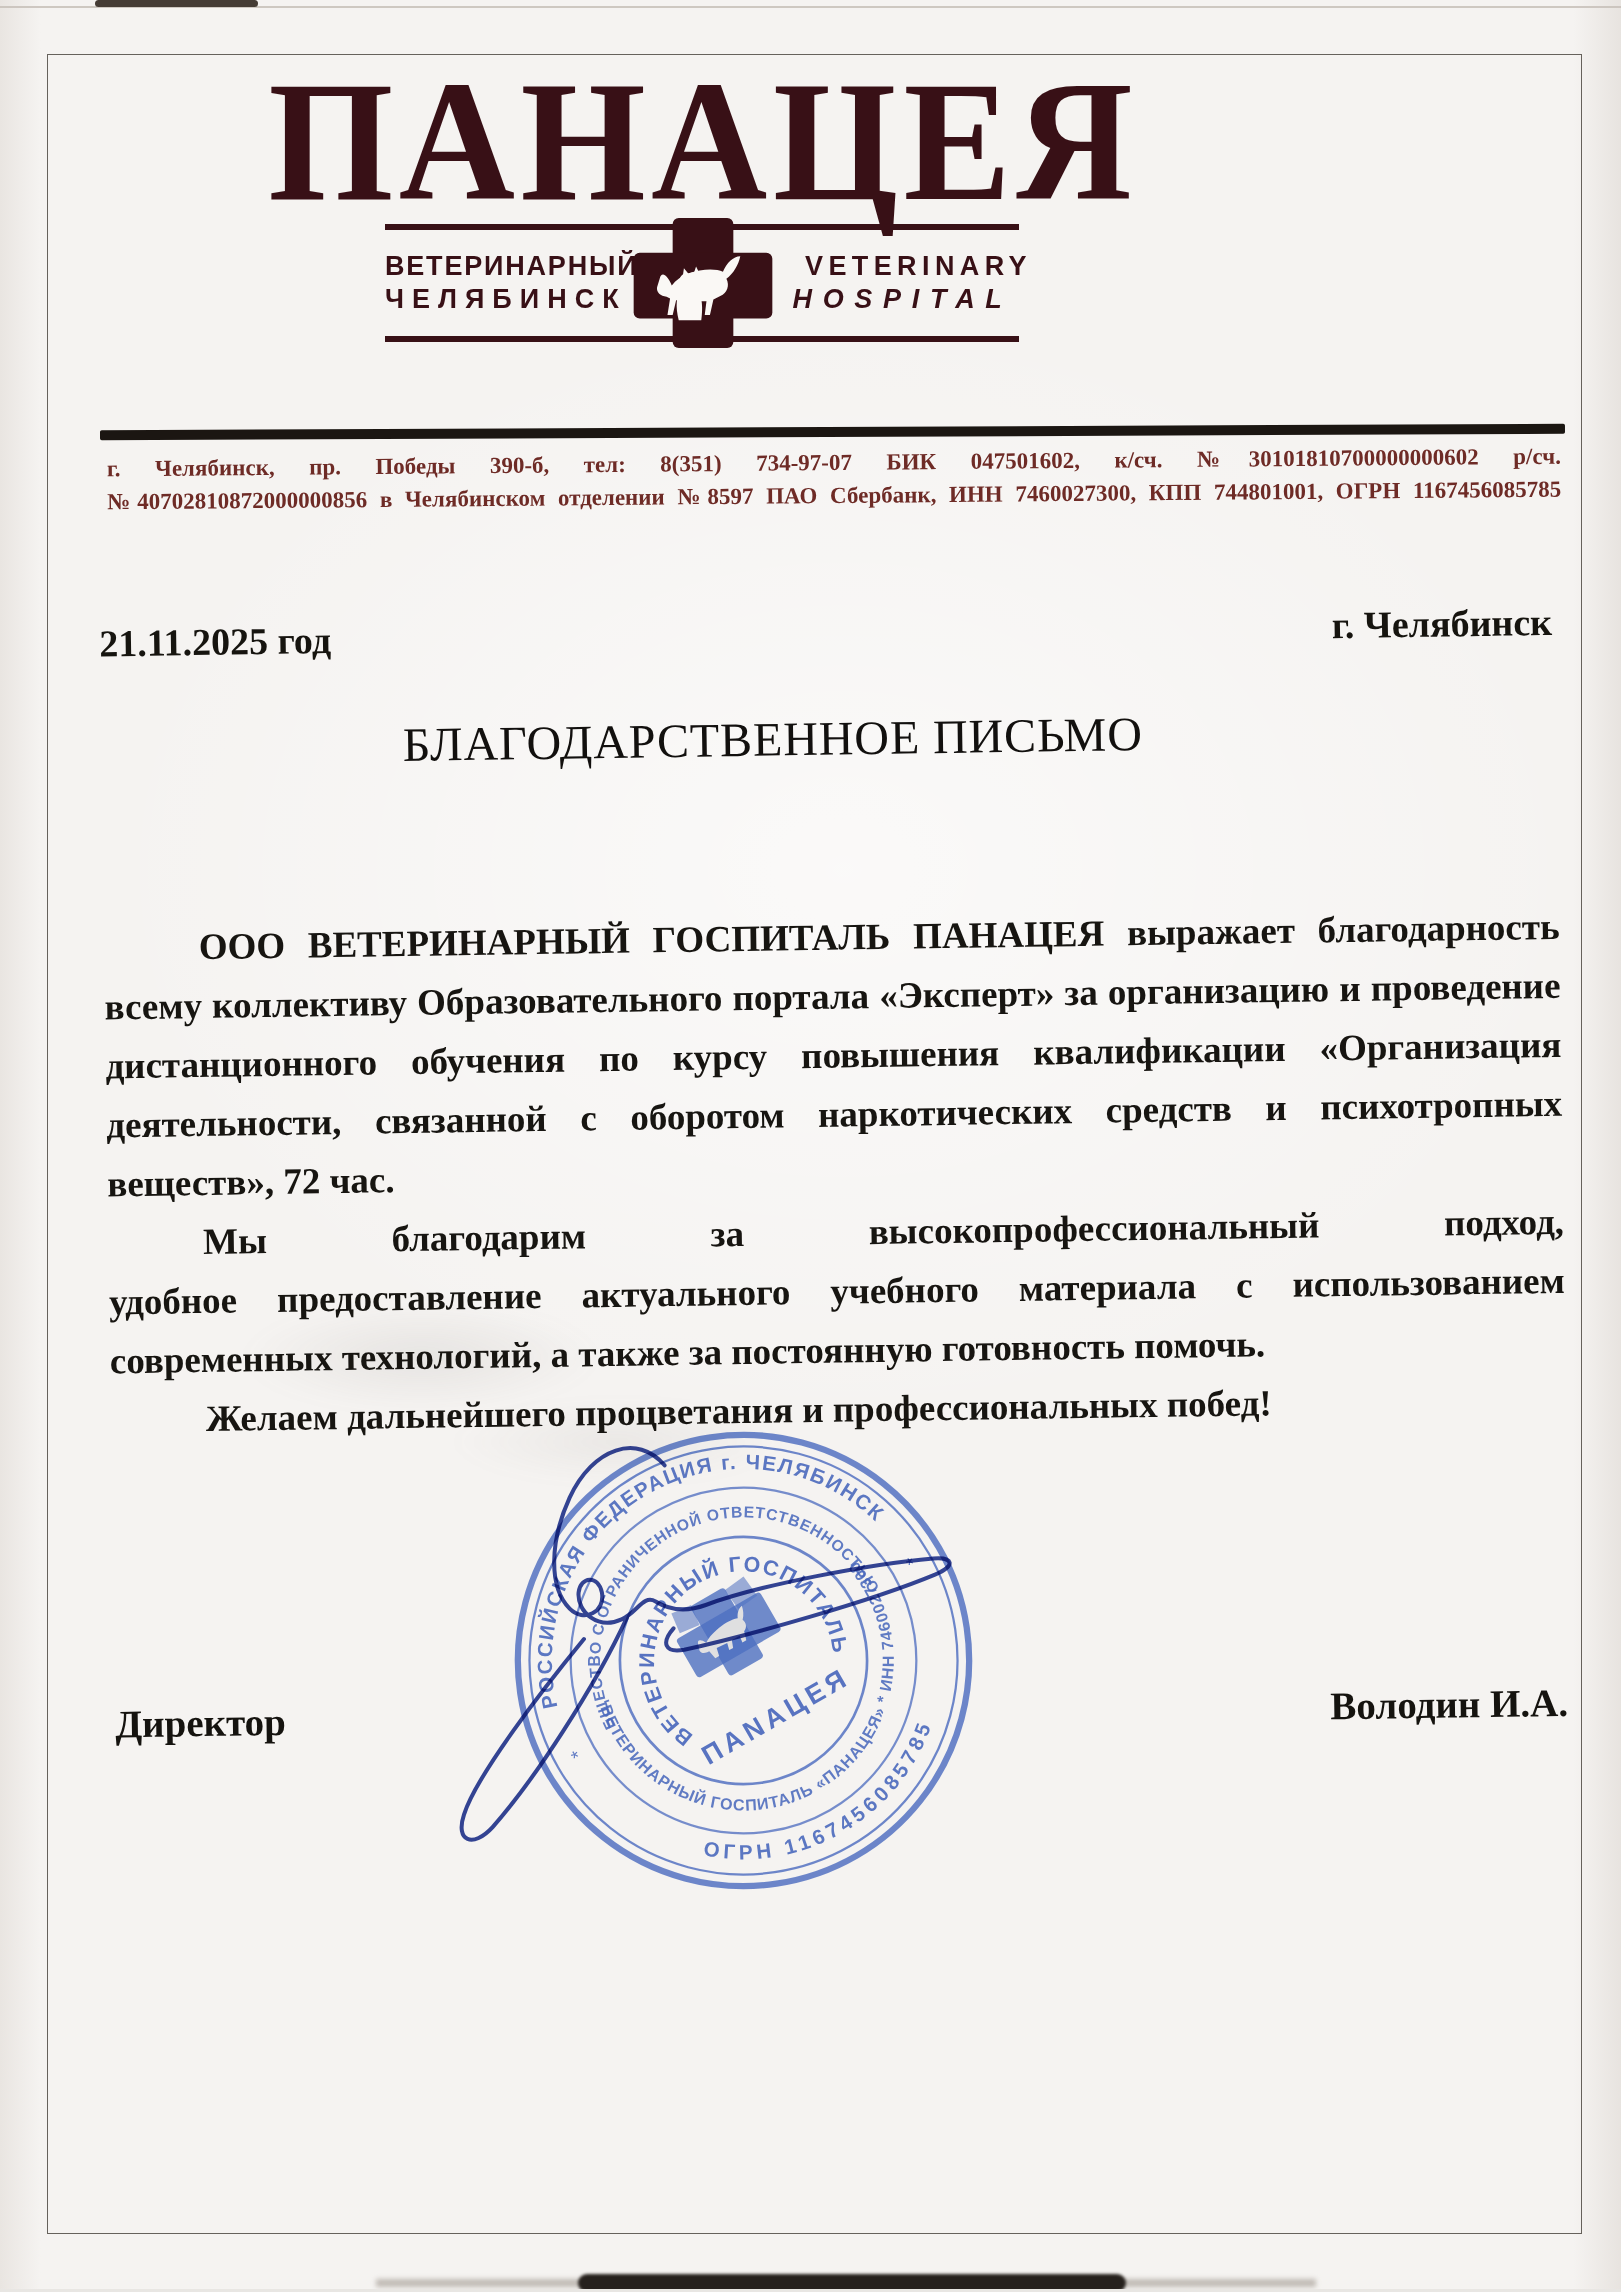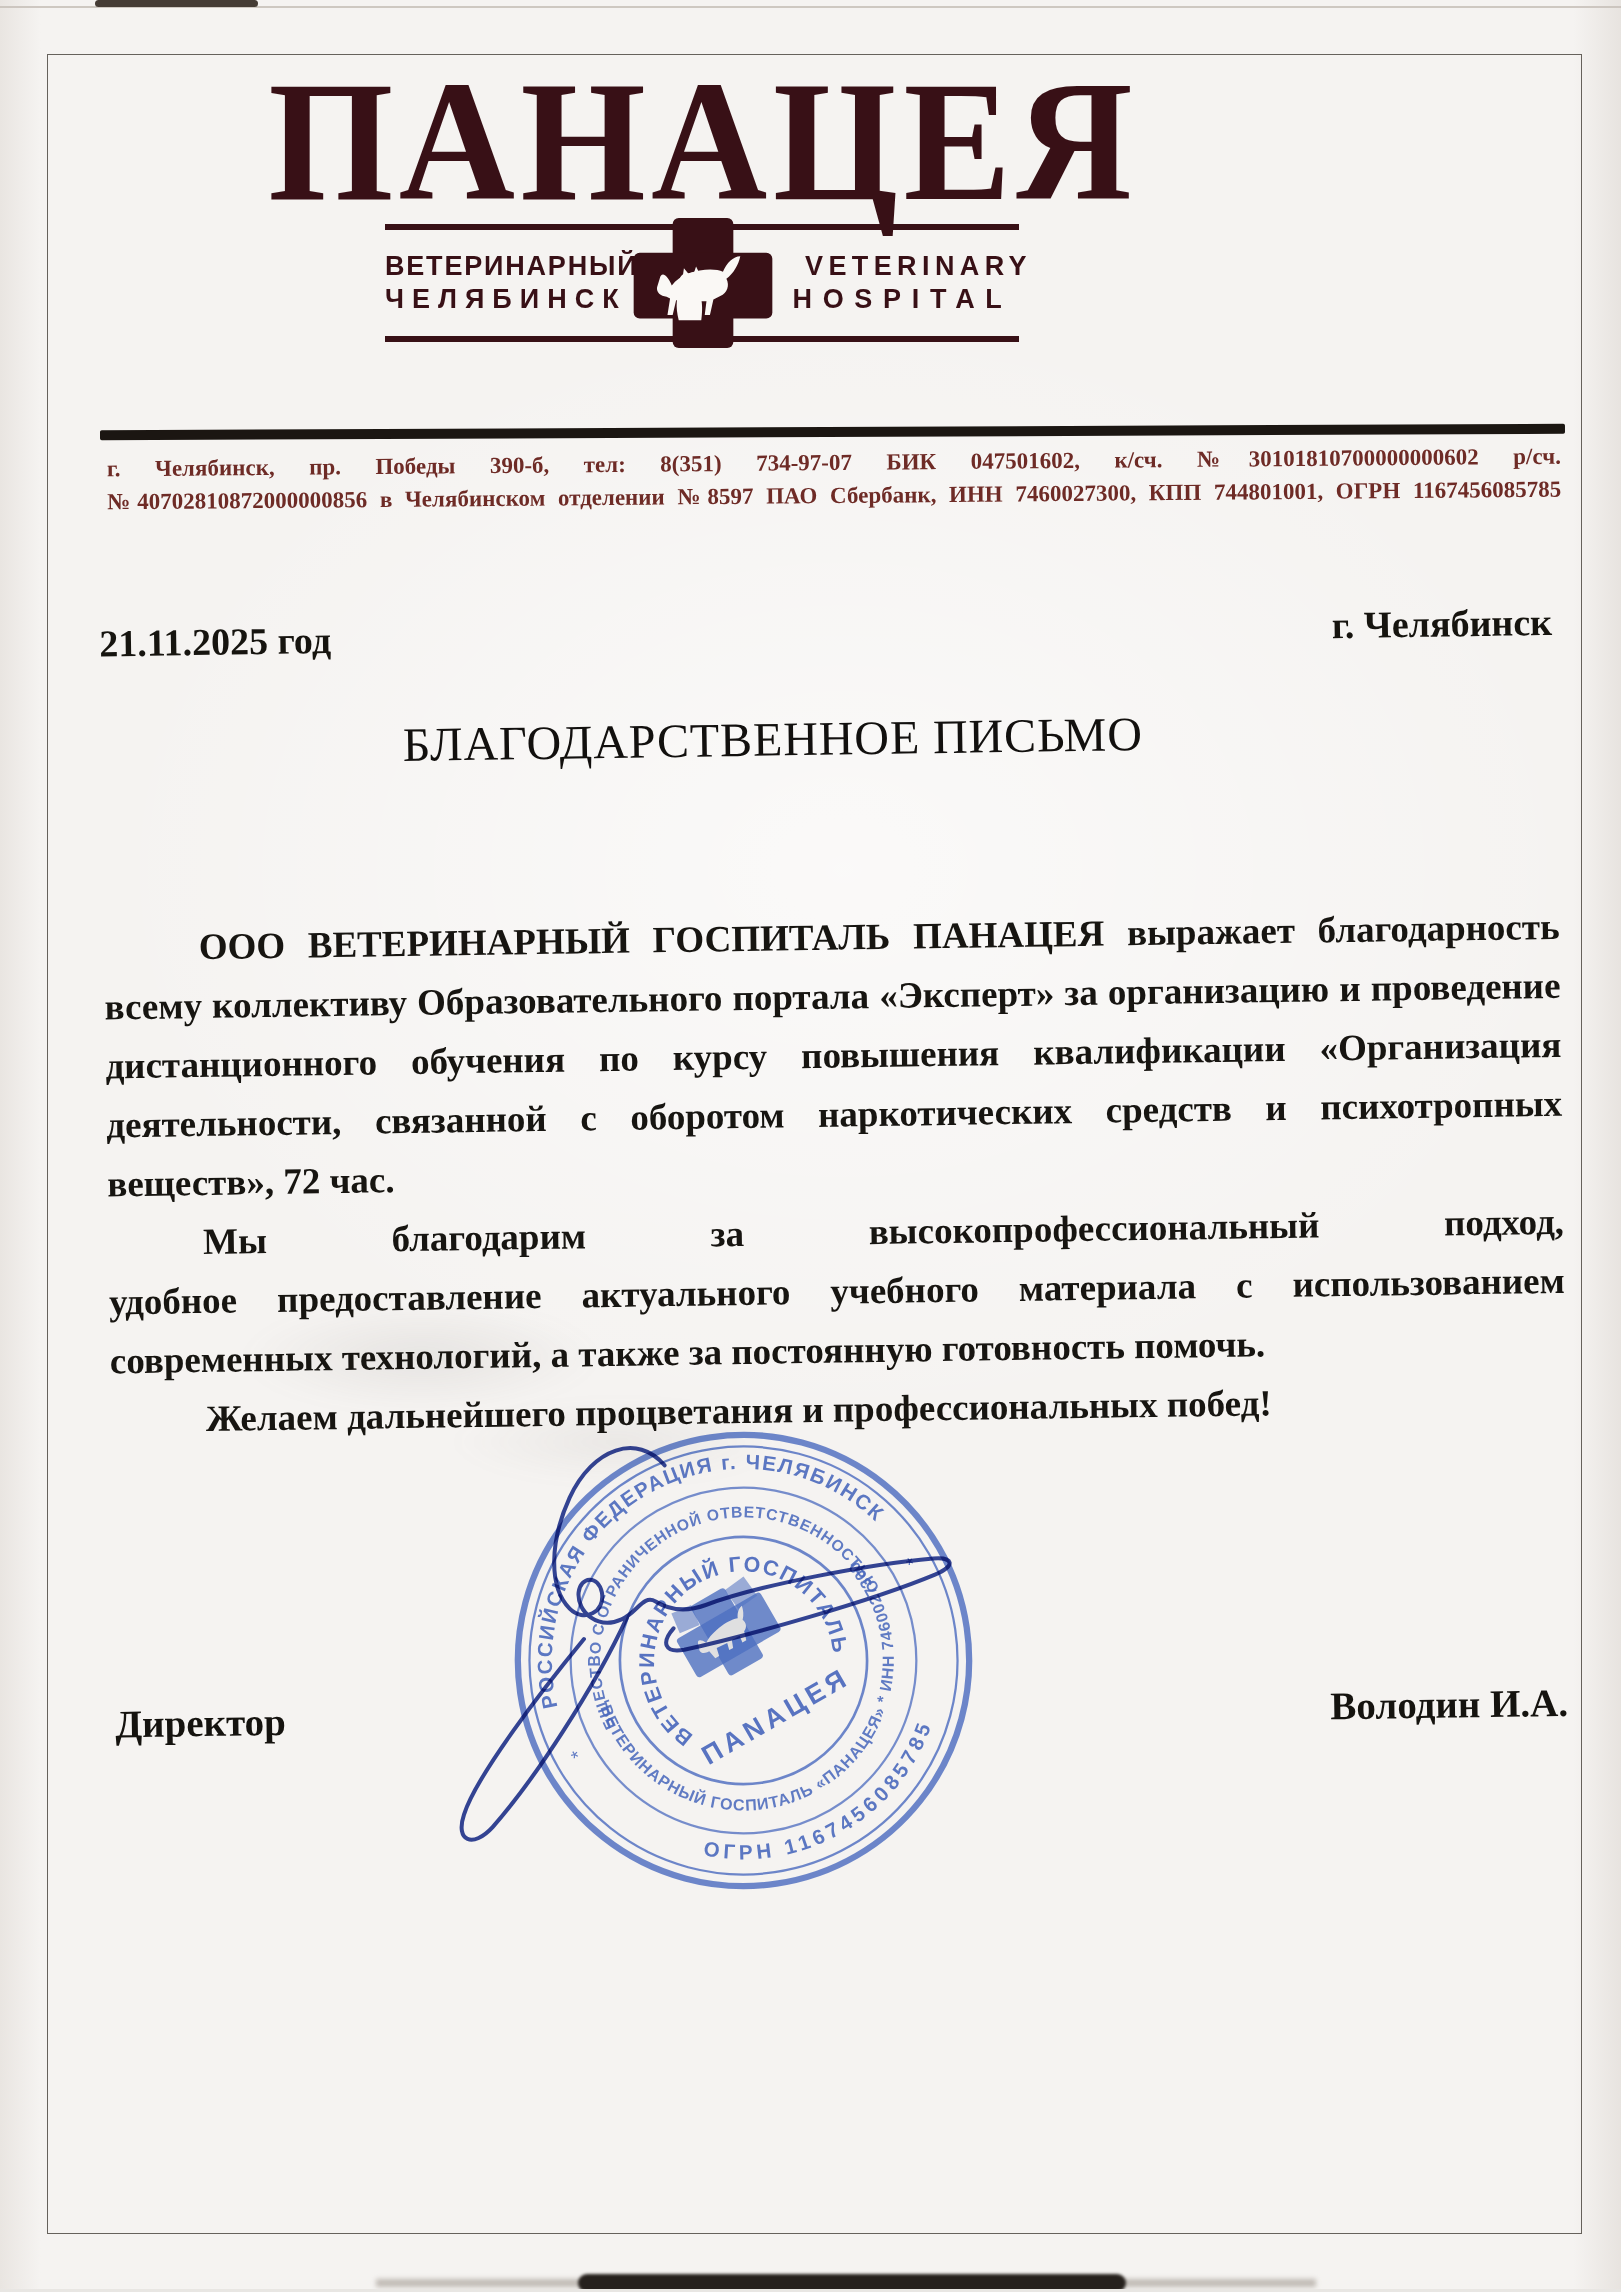--- a/index.html
+++ b/index.html
@@ -28,21 +28,21 @@
     font:700 161px "Liberation Serif", serif;color:#381016;letter-spacing:5.4px;white-space:nowrap;
   }
   .banner{
     position:absolute;left:385px;top:224px;width:634px;height:106px;
     border-top:6.3px solid #381016;border-bottom:6.3px solid #381016;
     display:grid;grid-template-columns:235px 165px 235px;align-items:center;
     color:#381016;font-family:"Liberation Sans", sans-serif;font-weight:700;
   }
   .banner .cell{text-align:center;line-height:33px;font-size:27px;white-space:nowrap;}
   .bl1{letter-spacing:1.8px;}  .bl2{letter-spacing:8px;}
-  .br1{letter-spacing:5.4px;margin-left:20px;}  .br2{letter-spacing:10.7px;}
+  .br1{letter-spacing:5.4px;margin-left:20px;}  .br2{letter-spacing:10.7px;font-style:italic;}
   .banner-icon{position:relative;height:100%;}
   .banner-icon svg{position:absolute;left:50%;top:-11.6px;transform:translateX(-50%);}
 
   .rule{position:absolute;left:100px;top:427px;width:1465px;height:9.9px;background:#1b1612;border-radius:1.8px;transform:rotate(-.25deg);}
 
   .contacts{
     position:absolute;left:107px;top:446px;width:1454px;transform:rotate(-.5deg);transform-origin:50% 50%;
     color:#6e2b26;font:700 23px/33px "Liberation Serif", serif;
   }
   .contact-line{text-align:justify;text-align-last:justify;}

